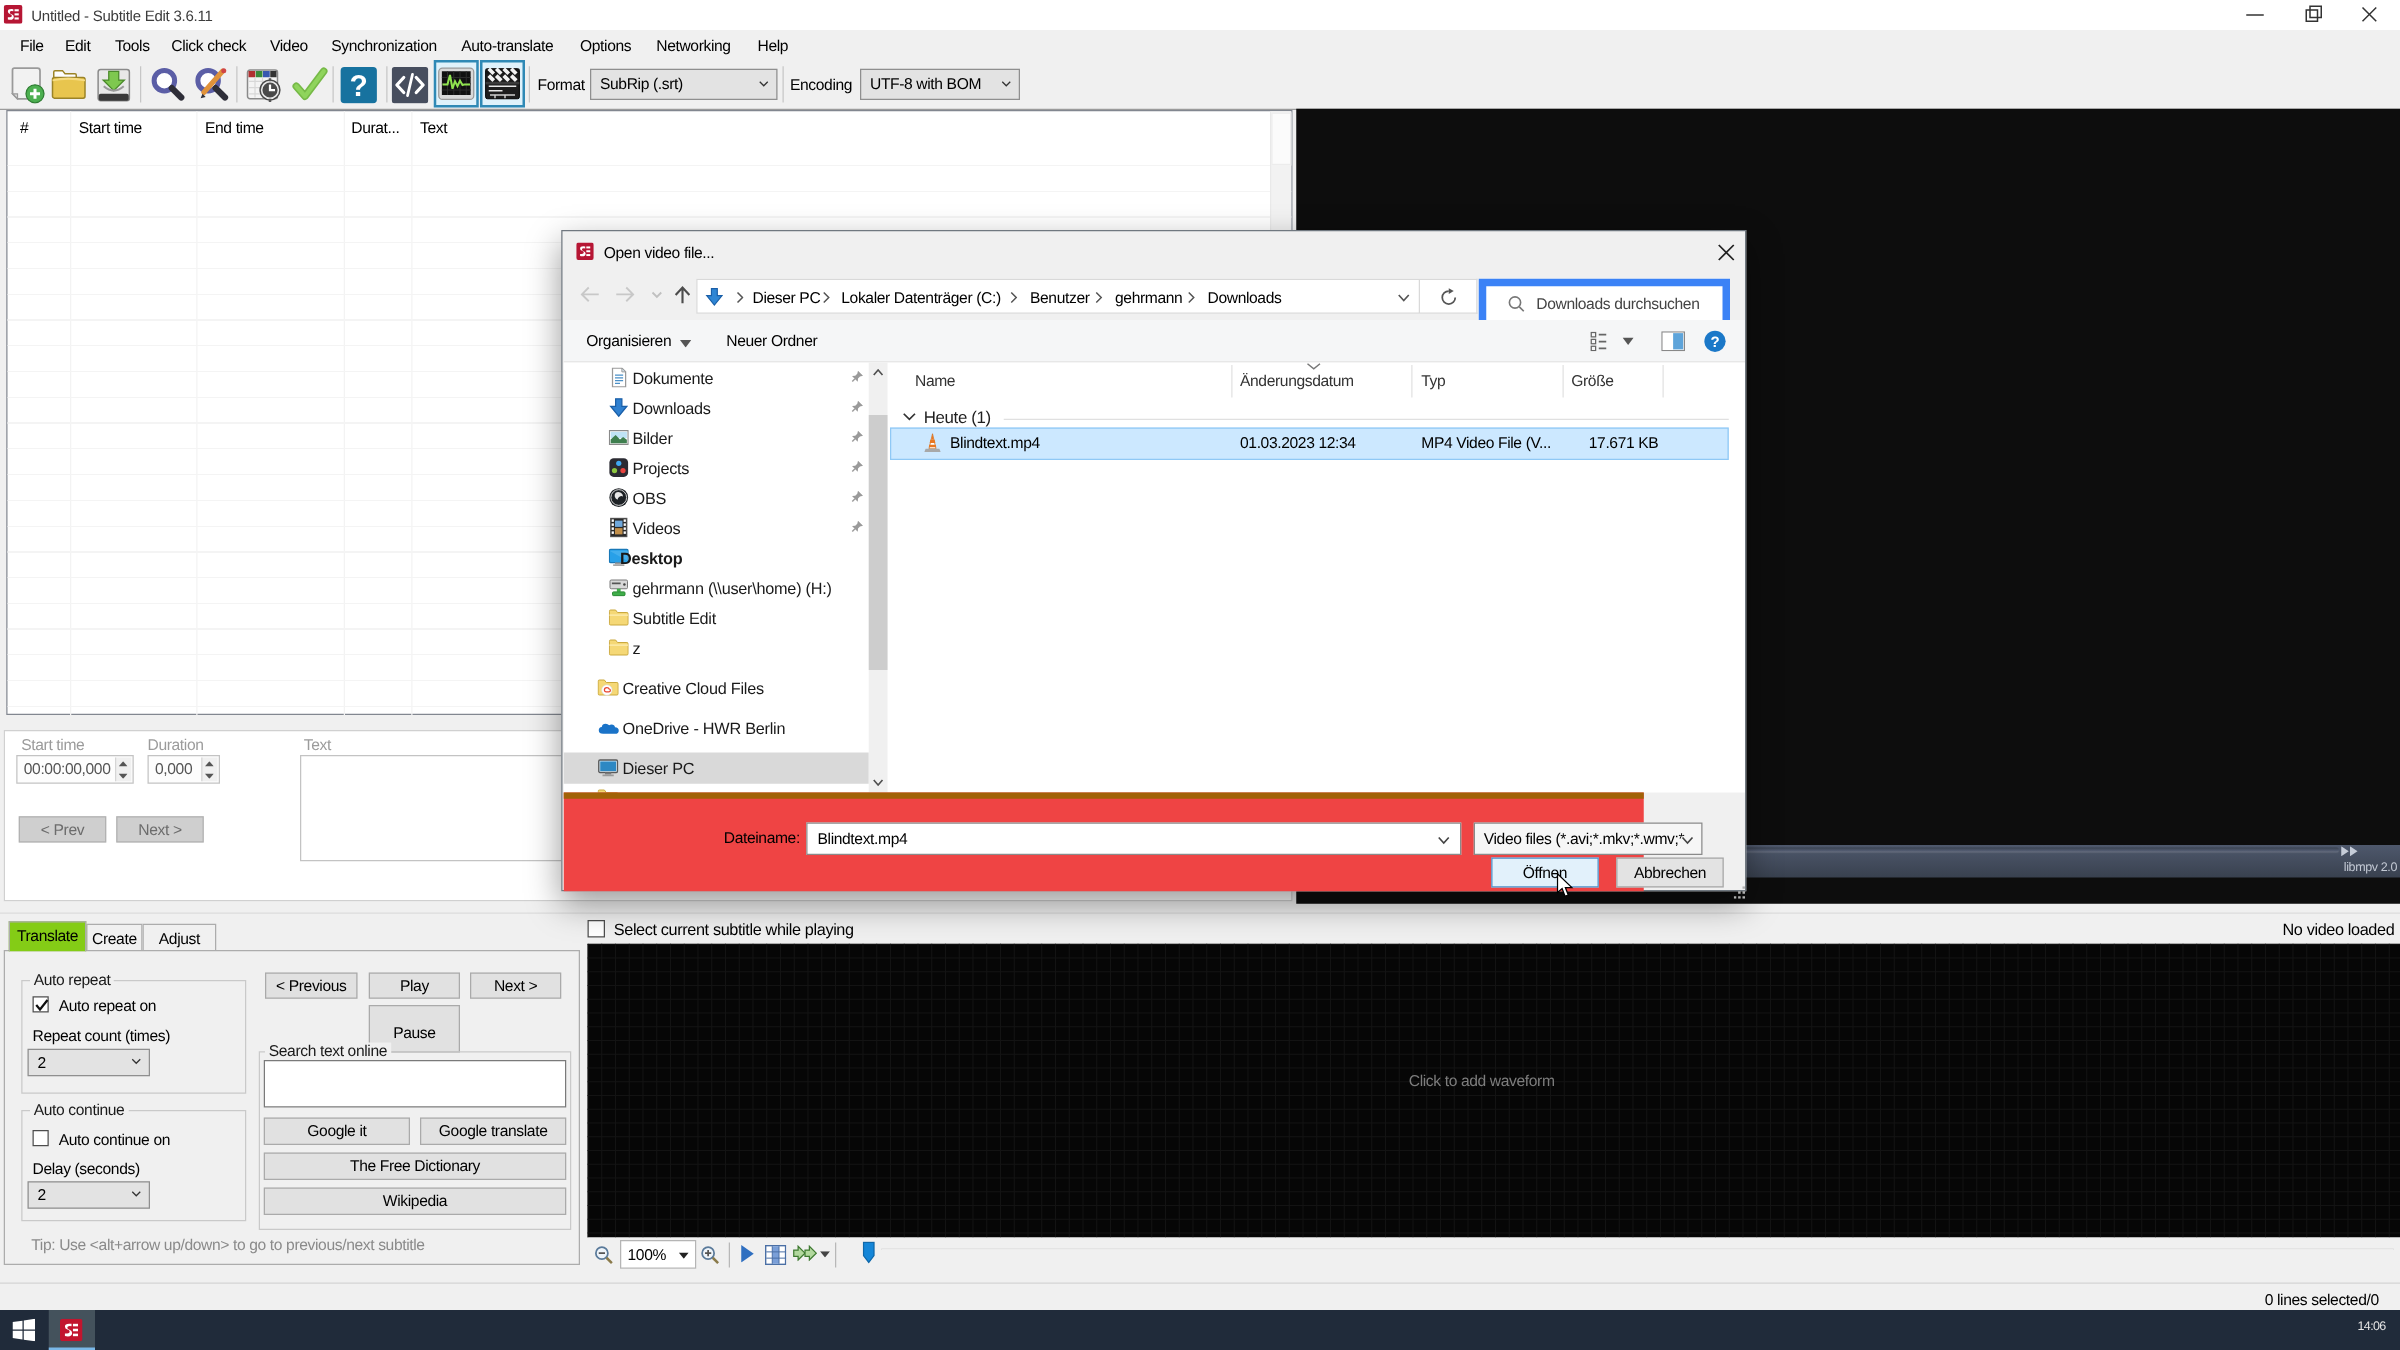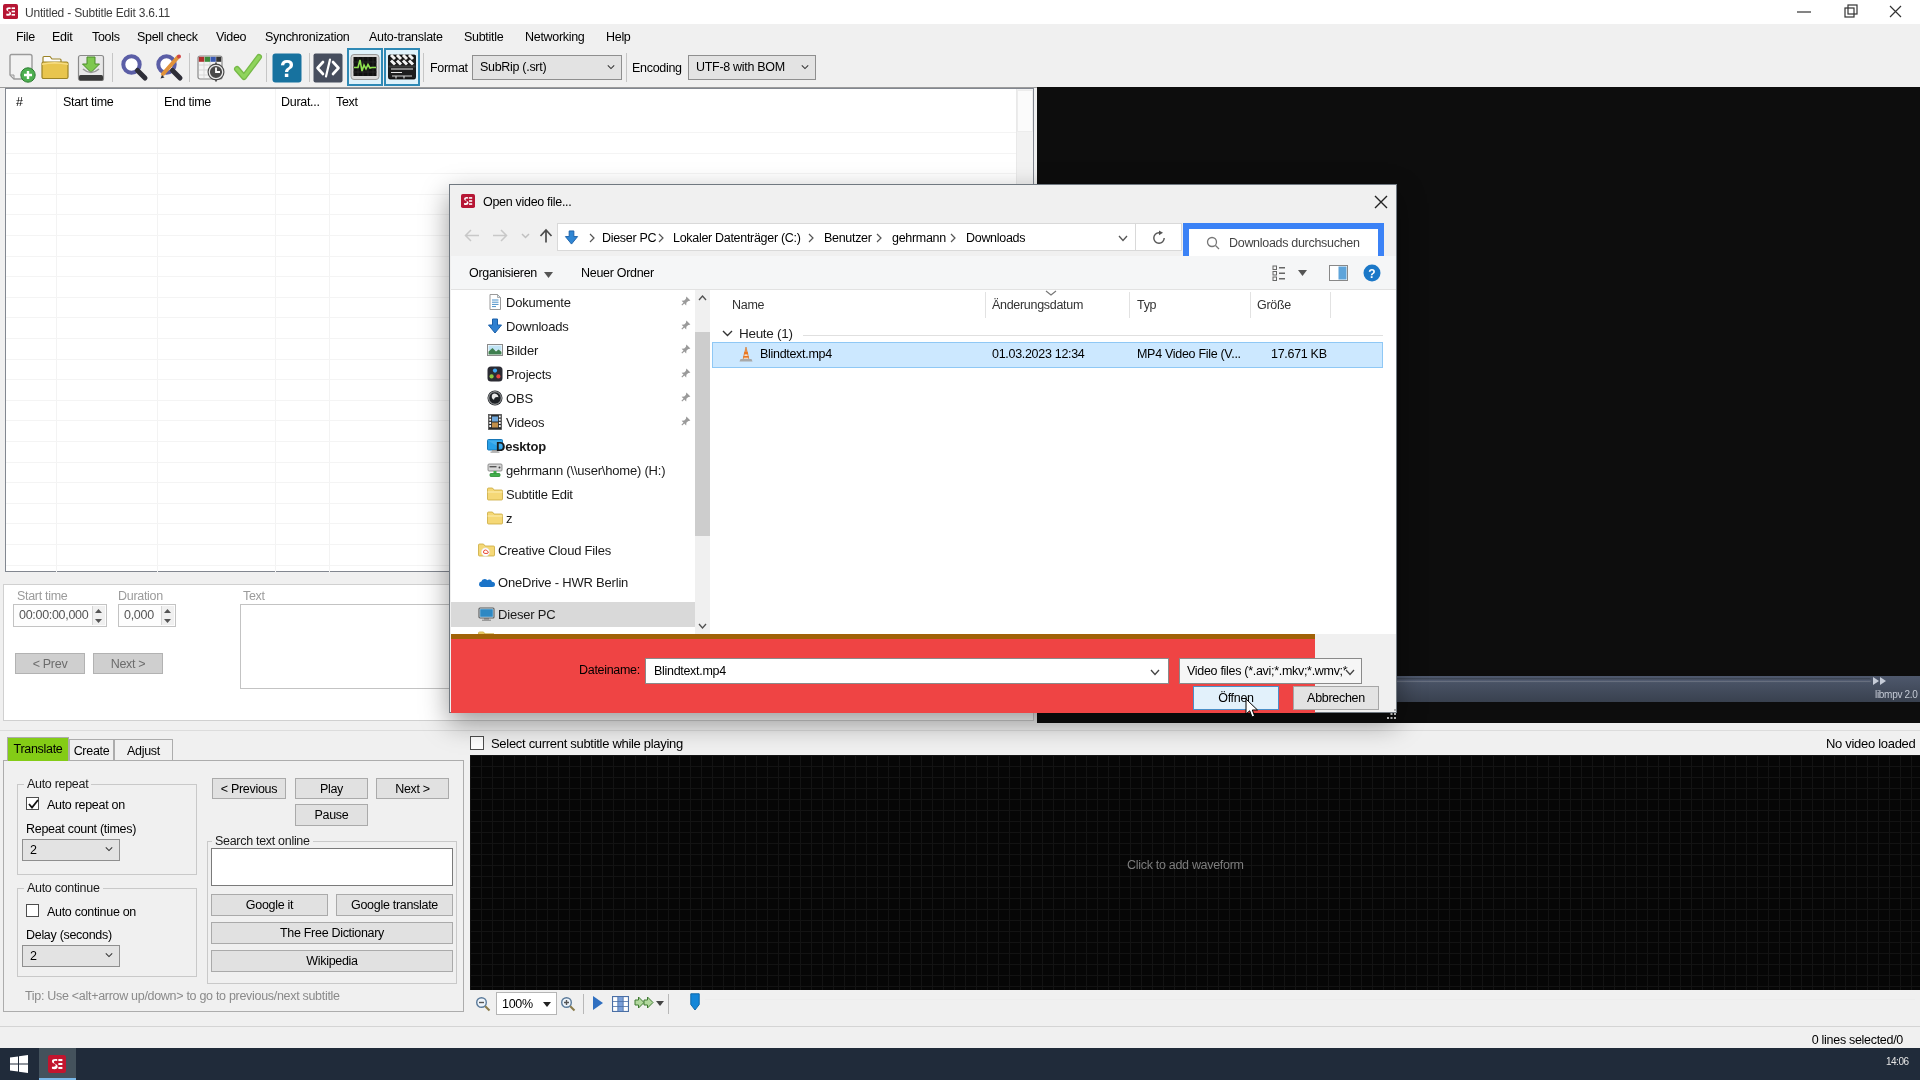--- a/index.html
+++ b/index.html
@@ -77,25 +77,25 @@
     <rect x="55" y="8" width="9" height="9" fill="none" stroke="#333" stroke-width="1.2"></rect>
     <rect x="58" y="5" width="9" height="9" fill="none" stroke="#333" stroke-width="1.2"></rect>
     <path d="M100 6 L111 17 M111 6 L100 17" stroke="#333" stroke-width="1.2"></path>
   </svg>
 </div>
 
 <div class="abs" id="menubar">
   <div class="menuitem" style="left:16px">File</div>
   <div class="menuitem" style="left:52px">Edit</div>
   <div class="menuitem" style="left:92px">Tools</div>
-  <div class="menuitem" style="left:137px">Spell check</div>
+  <div class="menuitem" style="left:137px">Click check</div>
   <div class="menuitem" style="left:216px">Video</div>
   <div class="menuitem" style="left:265px">Synchronization</div>
   <div class="menuitem" style="left:369px">Auto-translate</div>
-  <div class="menuitem" style="left:464px">Subtitle</div>
+  <div class="menuitem" style="left:464px">Options</div>
   <div class="menuitem" style="left:525px">Networking</div>
   <div class="menuitem" style="left:606px">Help</div>
 </div>
 
 <div class="abs" id="toolbar">
 
   <svg class="abs" style="left:6px;top:3px" width="30" height="30" viewBox="0 0 30 30">
     <path d="M4 3 Q4 1.5 5.5 1.5 L24 1.5 Q26 1.5 26 3.5 L26 24 Q26 26 24 26 L8 26 L4 22 Z" fill="#f2f2f2" stroke="#9a9a9a" stroke-width="1.4"></path>
     <path d="M4 22 L8 22 L8 26 Z" fill="#dcdcdc" stroke="#9a9a9a" stroke-width="1"></path>
     <circle cx="22" cy="22" r="7.2" fill="#4caf50" stroke="#2e7d32" stroke-width="1"></circle>
@@ -277,21 +277,21 @@
     <div class="combo" style="left:18px;top:184px;width:98px;height:22px;">
       <div class="tx" style="left:7px;top:3px">2</div>
       <svg class="comboarr" width="10" height="6" viewBox="0 0 10 6">
           <path d="M1 1 L5 5 L9 1" fill="none" stroke="#333" stroke-width="1.3"></path>
         </svg>
     </div>
 
     <div class="btn" style="left:208px;top:17px;width:74px;height:21px;padding-top:3px;">&lt; Previous</div>
     <div class="btn" style="left:291px;top:17px;width:73px;height:21px;padding-top:3px;">Play</div>
     <div class="btn" style="left:372px;top:17px;width:73px;height:21px;padding-top:3px;">Next &gt;</div>
-    <div class="btn" style="left:291px;top:43px;width:73px;height:22px;padding-top:3px;">Pause</div>
+    <div class="btn" style="left:291px;top:43px;width:73px;height:38px;padding-top:14px;">Pause</div>
 
     <div class="grp" style="left:203px;top:80px;width:250px;height:143px;"></div>
     <div class="grplabel" style="left:208px;top:73px;">Search text online</div>
     <div class="abs" style="left:207px;top:87px;width:242px;height:38px;background:#fff;border:1px solid #7a7a7a;"></div>
     <div class="btn" style="left:207px;top:133px;width:117px;height:22px;padding-top:3px;">Google it</div>
     <div class="btn" style="left:332px;top:133px;width:117px;height:22px;padding-top:3px;">Google translate</div>
     <div class="btn" style="left:207px;top:161px;width:242px;height:22px;padding-top:3px;">The Free Dictionary</div>
     <div class="btn" style="left:207px;top:189px;width:242px;height:22px;padding-top:3px;">Wikipedia</div>
     <div class="dtx" style="left:21px;top:228px;color:#8a8a8a;">Tip: Use &lt;alt+arrow up/down&gt; to go to previous/next subtitle</div>
   </div>

